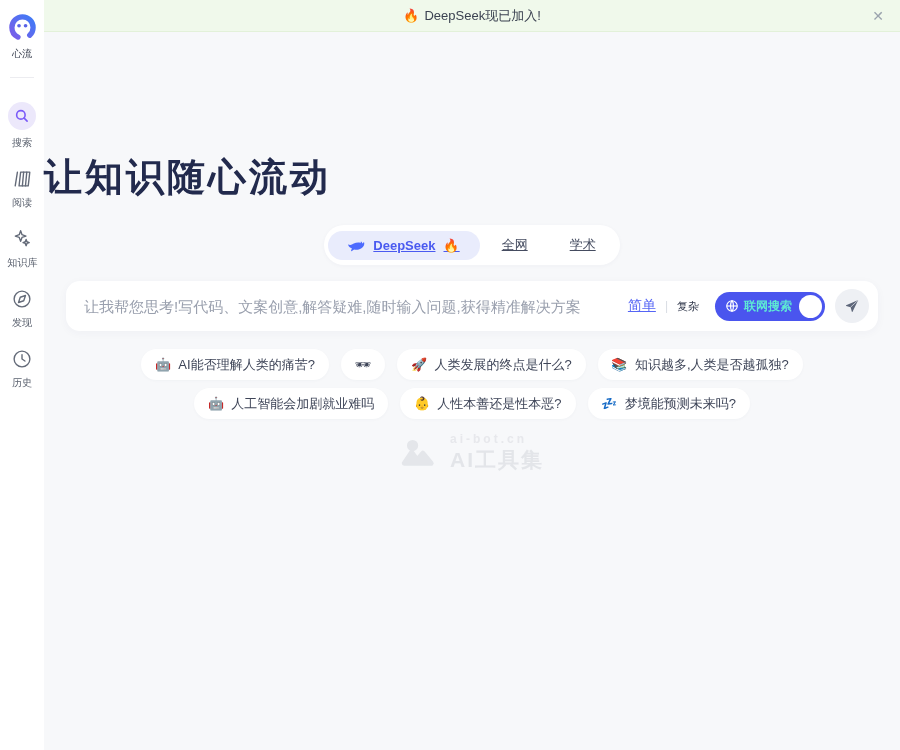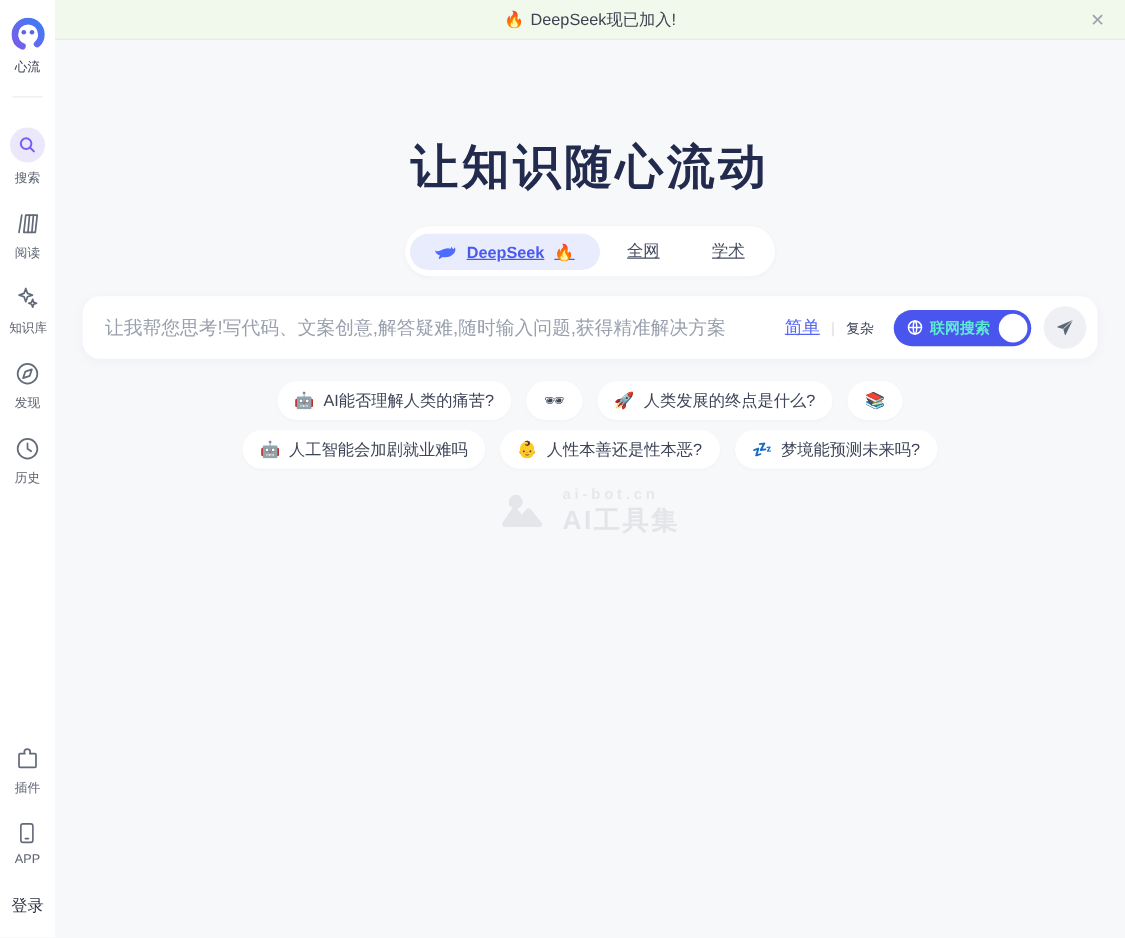--- a/index.html
+++ b/index.html
@@ -33,21 +33,21 @@
     height:32px; background:#f0f9eb; border-bottom:1px solid #e3f1d9;
     display:flex; align-items:center; justify-content:center;
     font-size:13px; color:#3c4352; position:relative; flex-shrink:0;
   }
   .banner-flame { margin-right:5px; font-size:13px; }
   .banner-close {
     position:absolute; right:16px; top:50%; transform:translateY(-50%);
     color:#9aa3ad; font-size:14px; cursor:pointer; line-height:1;
   }
   .hero-title {
-    margin-top:76px; text-align:center;
+    margin-top:120px; text-align:left;
     font-size:38px; font-weight:bold; color:#222a4d; letter-spacing:3px;
   }
   .tabs-wrap { display:flex; justify-content:center; margin-top:22px; }
   .tabs {
     display:inline-flex; align-items:center; background:#ffffff;
     border-radius:20px; padding:4px; gap:2px; box-shadow:0 1px 4px rgba(40,50,90,.04);
   }
   .tab {
     padding:7px 20px; font-size:13px; color:#454c60; border-radius:16px;
     cursor:pointer; display:flex; align-items:flex-end; gap:8px; white-space:nowrap;text-decoration:underline;
@@ -166,42 +166,20 @@
   <div class="side-item gap22">
     <span>
       <svg width="22" height="22" viewBox="0 0 24 24" fill="none" stroke="#636a78" stroke-width="1.5" stroke-linecap="round">
         <circle cx="12" cy="12" r="8.6"></circle>
         <path d="M12 7.2 V12 L15.2 14.2"></path>
       </svg>
     </span>
     <span class="side-label">历史</span>
   </div>
 
-  <div class="side-bottom">
-    <div class="side-item">
-      <span>
-        <svg width="22" height="22" viewBox="0 0 24 24" fill="none" stroke="#636a78" stroke-width="1.5" stroke-linejoin="round">
-          <path d="M9.2 6.2 a2.6 2.6 0 0 1 5.2 0 l-.4 1.4 h4.4 a1 1 0 0 1 1 1 v10 a1 1 0 0 1 -1 1 h-12.8 a1 1 0 0 1 -1 -1 v-10 a1 1 0 0 1 1 -1 h4 Z"></path>
-        </svg>
-      </span>
-      <span class="side-label">插件</span>
-    </div>
-
-    <div class="side-item">
-      <span>
-        <svg width="21" height="21" viewBox="0 0 24 24" fill="none" stroke="#636a78" stroke-width="1.5" stroke-linecap="round">
-          <rect x="6.5" y="3.5" width="11" height="17" rx="2"></rect>
-          <path d="M10.5 17 h3"></path>
-        </svg>
-      </span>
-      <span class="side-label">APP</span>
-    </div>
-
-    <span class="login-link">登录</span>
-  </div>
 </div>
 
 <div class="main">
 
   <div class="banner">
     <span class="banner-flame">🔥</span>
     <span>DeepSeek现已加入!</span>
     <span class="banner-close">✕</span>
   </div>
 
@@ -260,20 +238,21 @@
     </div>
     <div class="chip">
       <span class="chip-emoji">🕶</span>
     </div>
     <div class="chip">
       <span class="chip-emoji">🚀</span>
       <span>人类发展的终点是什么?</span>
     </div>
     <div class="chip">
       <span class="chip-emoji">📚</span>
+      <span>知识越多,人类是否越孤独?</span>
     </div>
   </div>
 
   <div class="chips-row r2">
     <div class="chip">
       <span class="chip-emoji">🤖</span>
       <span>人工智能会加剧就业难吗</span>
     </div>
     <div class="chip">
       <span class="chip-emoji">👶</span>

